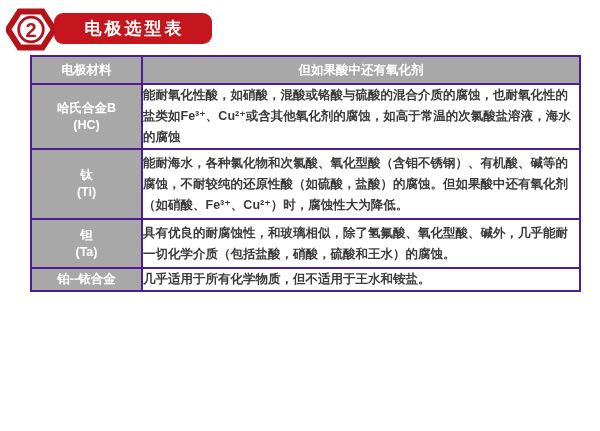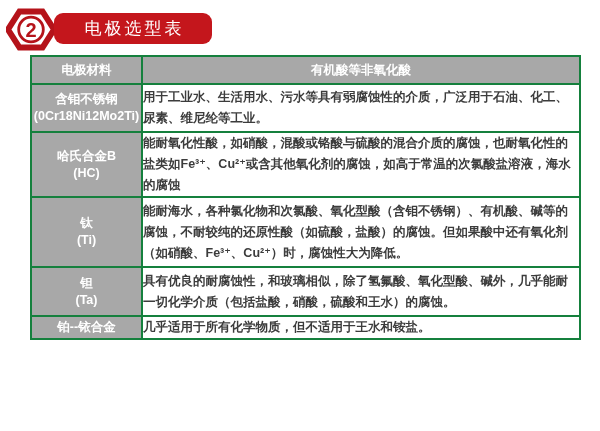--- a/index.html
+++ b/index.html
@@ -12,31 +12,31 @@
 
   
   .hdr{position:absolute;left:0;top:0;width:600px;height:55px;}
   .hex-badge{position:absolute;left:6px;top:8px;width:50px;height:43px;}
   .banner{
     position:absolute;left:54px;top:13px;width:158px;height:31px;
     background:#c4161c;border-radius:9px;
     display:flex;align-items:center;justify-content:center;
   }
   .banner span{
-    color:#ffffff;font-size:17px;font-weight:normal;letter-spacing:3px;
+    color:#ffffff;font-size:17px;font-weight:bold;letter-spacing:3px;
     padding-left:3px;
   }
 
   
   table.sel{
     position:absolute;left:30px;top:55px;width:551px;
     border-collapse:collapse;table-layout:fixed;
   }
   table.sel th,table.sel td{
-    border:2px solid #15803d;
+    border:2px solid #4c1d95;
     font-size:12.5px;
     padding:0;
   }
   th.grayhead, td.mat{
     background:#a8a8a8;color:#ffffff;font-weight:bold;text-align:center;
     line-height:1.35;
   }
   td.mat .sub{font-weight:bold;}
   td.desc{
     color:#3c3c3c;font-weight:600;line-height:21px;
@@ -68,31 +68,24 @@
   </div>
 
   <table class="sel">
     <colgroup>
         <col style="width:111px">
         <col>
       </colgroup>
     <thead>
       <tr class="rh">
         <th class="grayhead">电极材料</th>
-        <th class="grayhead">有机酸等非氧化酸</th>
+        <th class="grayhead">但如果酸中还有氧化剂</th>
       </tr>
     </thead>
     <tbody>
-      <tr class="r1">
-        <td class="mat">
-          <div>含钼不锈钢</div>
-          <div class="sub">(0Cr18Ni12Mo2Ti)</div>
-        </td>
-        <td class="desc">用于工业水、生活用水、污水等具有弱腐蚀性的介质，广泛用于石油、化工、尿素、维尼纶等工业。</td>
-      </tr>
       <tr class="r3">
         <td class="mat">
           <div>哈氏合金B</div>
           <div class="sub">(HC)</div>
         </td>
         <td class="desc">能耐氧化性酸，如硝酸，混酸或铬酸与硫酸的混合介质的腐蚀，也耐氧化性的盐类如Fe³⁺、Cu²⁺或含其他氧化剂的腐蚀，如高于常温的次氯酸盐溶液，海水的腐蚀</td>
       </tr>
       <tr class="r4">
         <td class="mat">
           <div>钛</div>

